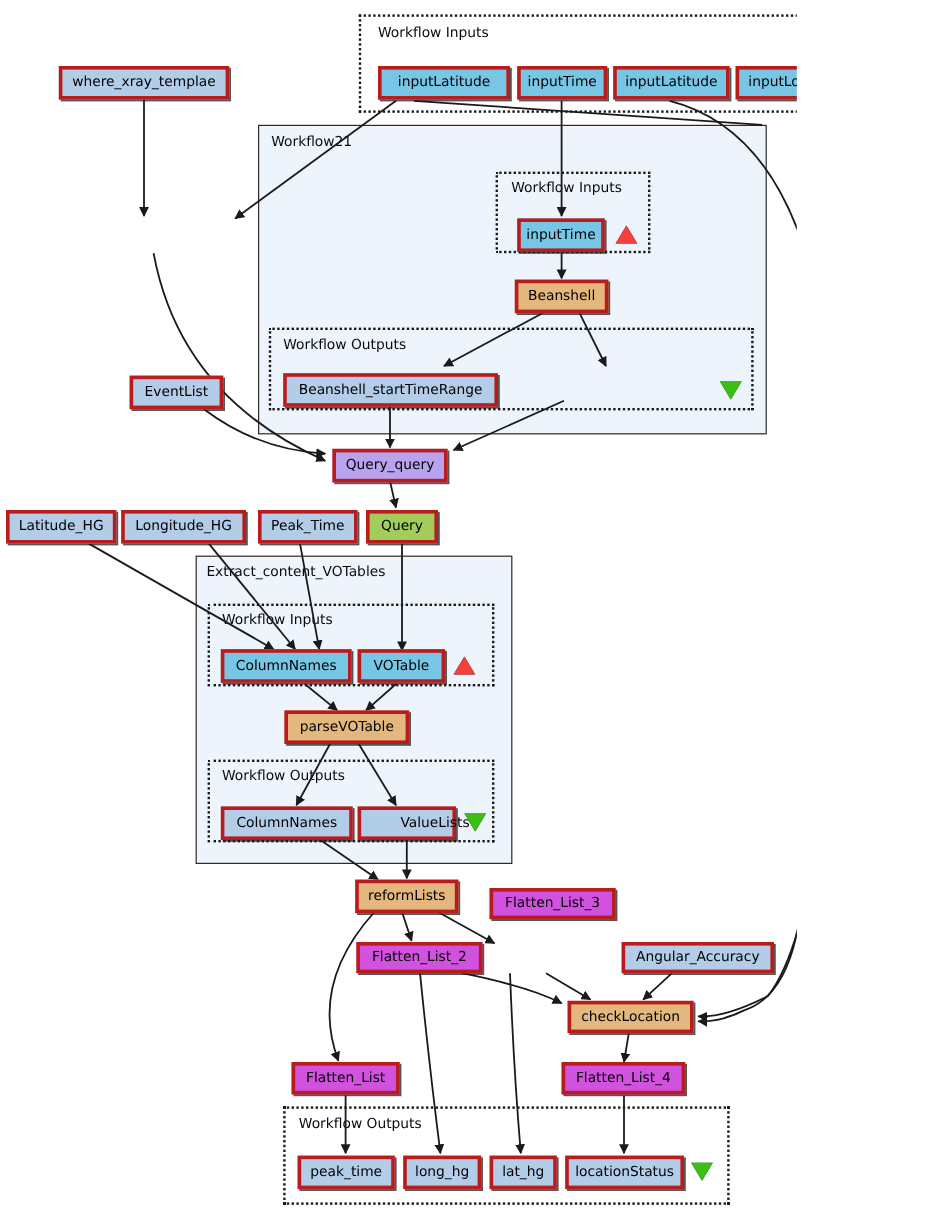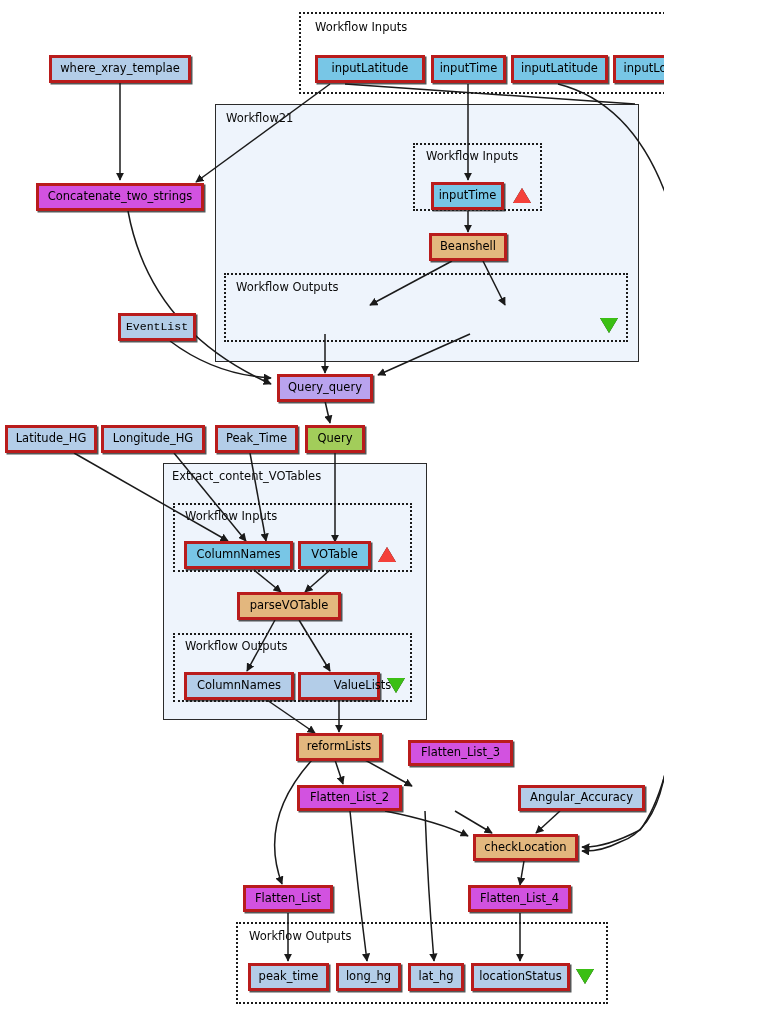--- a/index.html
+++ b/index.html
@@ -202,38 +202,38 @@
   <div class="node n-cyan" style="left:511px;top:55px;width:97px;height:28px;">
     <span>inputLatitude</span>
   </div>
 
   <div class="node n-cyan" style="left:613px;top:55px;width:108px;height:28px;">
     <span>inputLongitude</span>
   </div>
 
   <div class="tri tri-up" style="left:724px;top:60px;"></div>
 
-  <div class="node n-magenta" style="left:36px;top:183px;width:168px;height:28px;">
-    <span>Concatenate_two_strings</span>
-  </div>
 
   <div class="node n-cyan" style="left:431px;top:182px;width:73px;height:28px;">
     <span>inputTime</span>
   </div>
   <div class="tri tri-up" style="left:513px;top:188px;"></div>
 
   <div class="node n-tan" style="left:429px;top:233px;width:78px;height:28px;">
     <span>Beanshell</span>
   </div>
 
+  <div class="node n-blue" style="left:236px;top:311px;width:179px;height:28px;">
+    <span>Beanshell_startTimeRange</span>
+  </div>
 
 
   <div class="tri tri-down" style="left:600px;top:318px;"></div>
 
-  <div class="node n-blue" style="left:118px;top:313px;width:78px;height:28px;font-family:Liberation Mono, monospace;">
+  <div class="node n-blue" style="left:108px;top:313px;width:78px;height:28px;">
     <span>EventList</span>
   </div>
 
   <div class="node n-purple" style="left:277px;top:374px;width:96px;height:28px;">
     <span>Query_query</span>
   </div>
 
   <div class="node n-green" style="left:305px;top:425px;width:60px;height:28px;">
     <span>Query</span>
   </div>

